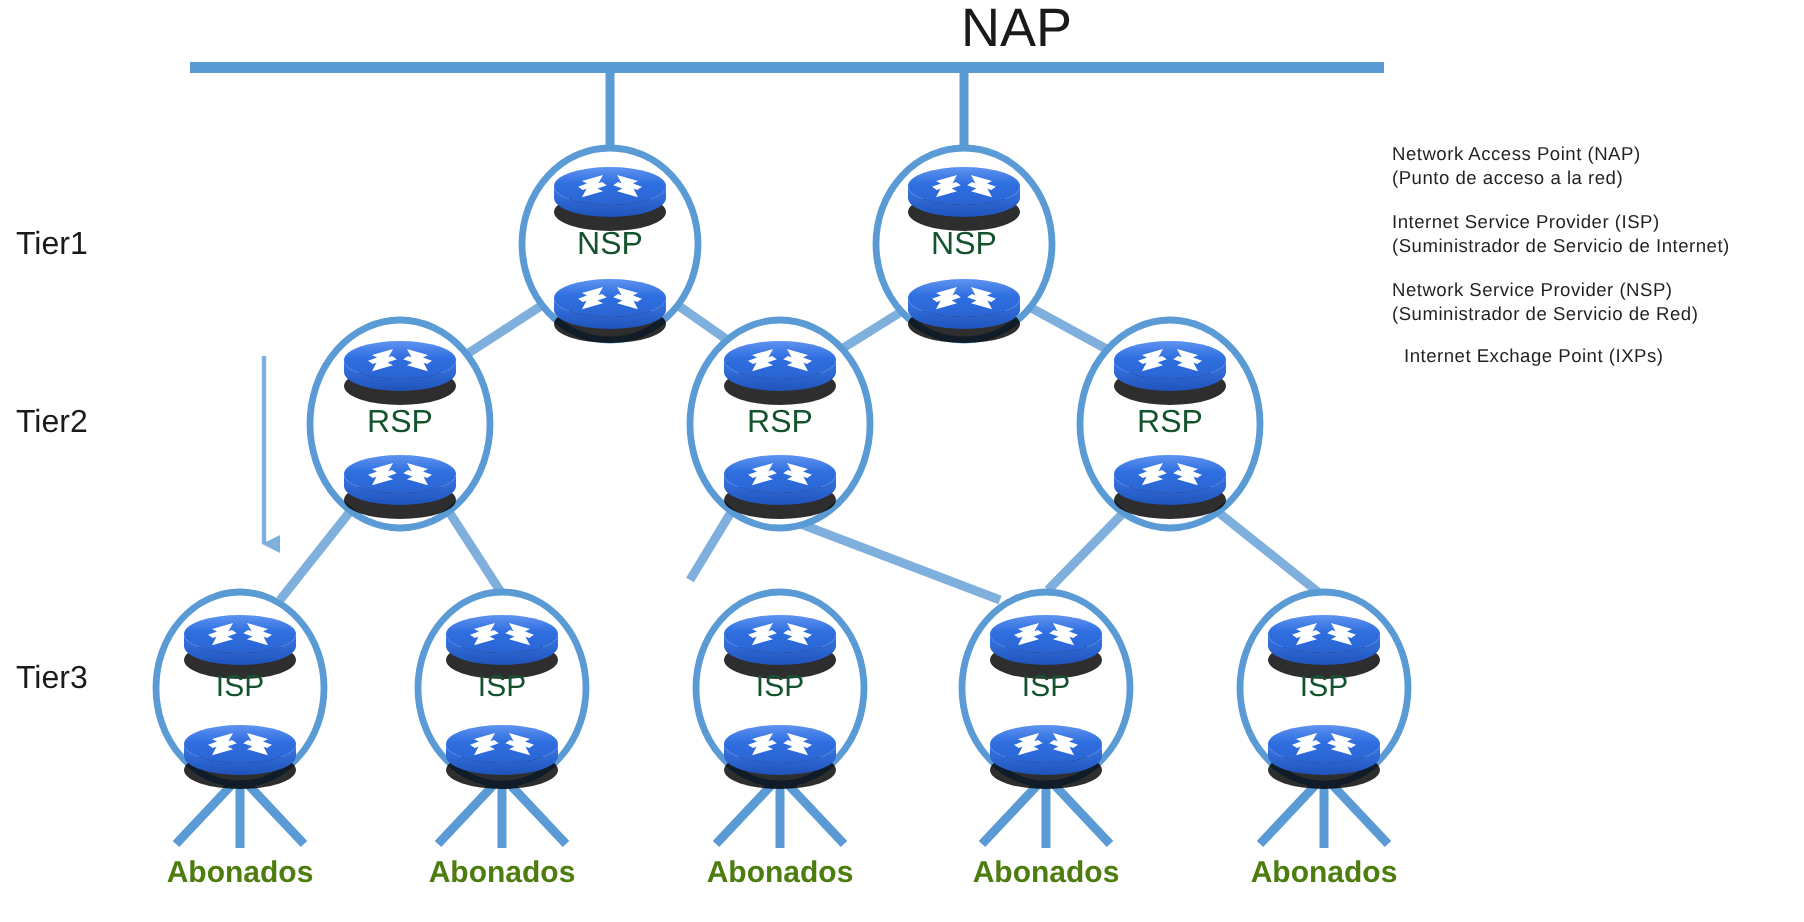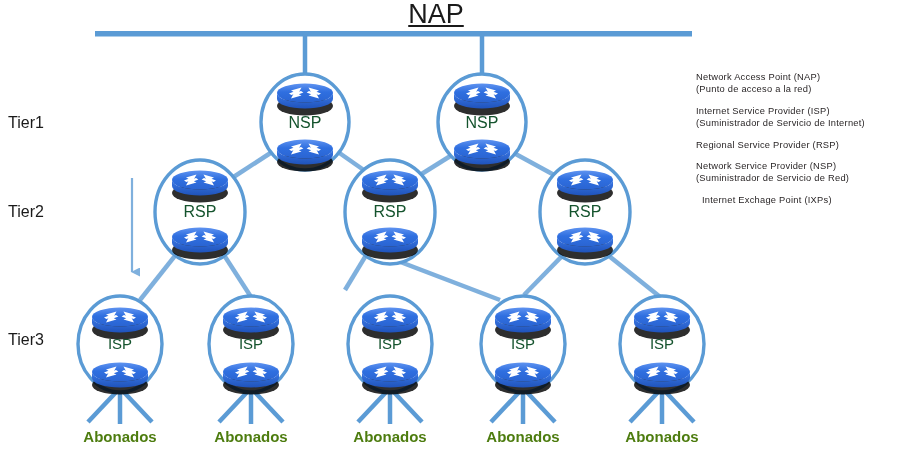--- a/index.html
+++ b/index.html
@@ -1,22 +1,22 @@
 <!DOCTYPE html>
 <html><head>
 <meta charset="utf-8">
 <style>
   html,body{margin:0;padding:0;background:#ffffff;}
   body{width:902px;height:461px;position:relative;overflow:hidden;
        font-family:"Liberation Sans",sans-serif;}
   #stage{position:absolute;left:0;top:0;width:902px;height:461px;}
   svg#net{position:absolute;left:0;top:0;width:902px;height:461px;}
 
-  .nap-title{position:absolute;left:336px;top:-1px;width:200px;text-align:center;
-    font-size:27px;color:#1a1a1a;font-family:"Liberation Sans",sans-serif;letter-spacing:0px;text-decoration:underline;}
+  .nap-title{position:absolute;left:336px;top:-1px;width:200px;text-align:right;
+    font-size:27px;color:#1a1a1a;font-family:"Liberation Sans",sans-serif;letter-spacing:0px;}
 
   .tier-label{position:absolute;font-size:16px;color:#1a1a1a;
     font-family:"Liberation Sans",sans-serif;}
   .tier1{left:8px;top:114px;}
   .tier2{left:8px;top:203px;}
   .tier3{left:8px;top:331px;}
 
   .node-label{position:absolute;font-size:16px;color:#14532d;text-align:center;
     font-family:"Liberation Sans",sans-serif;font-weight:400;}
   .node-label.small{font-size:15px;}
@@ -188,21 +188,20 @@
   <div class="legend">
     <div class="grp">
       <div class="ln">Network  Access Point (NAP)</div>
       <div class="ln">(Punto de acceso a la red)</div>
     </div>
     <div class="grp">
       <div class="ln">Internet Service Provider (ISP)</div>
       <div class="ln">(Suministrador de Servicio de Internet)</div>
     </div>
     <div class="grp">
-      <div class="ln">Regional Service Provider (RSP)</div>
     </div>
     <div class="grp">
       <div class="ln">Network  Service Provider (NSP)</div>
       <div class="ln">(Suministrador de Servicio de Red)</div>
     </div>
     <div class="grp ixp">
       <div class="ln">Internet Exchage Point (IXPs)</div>
     </div>
   </div>
 

